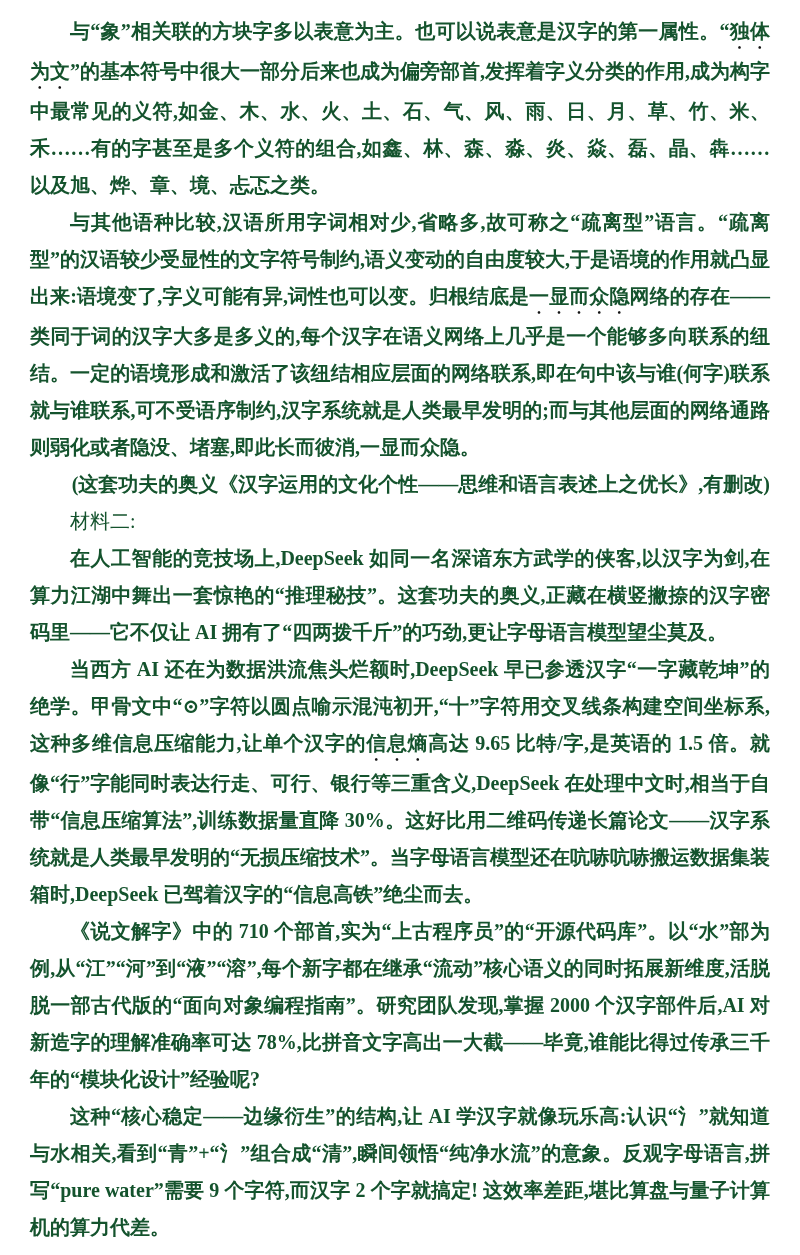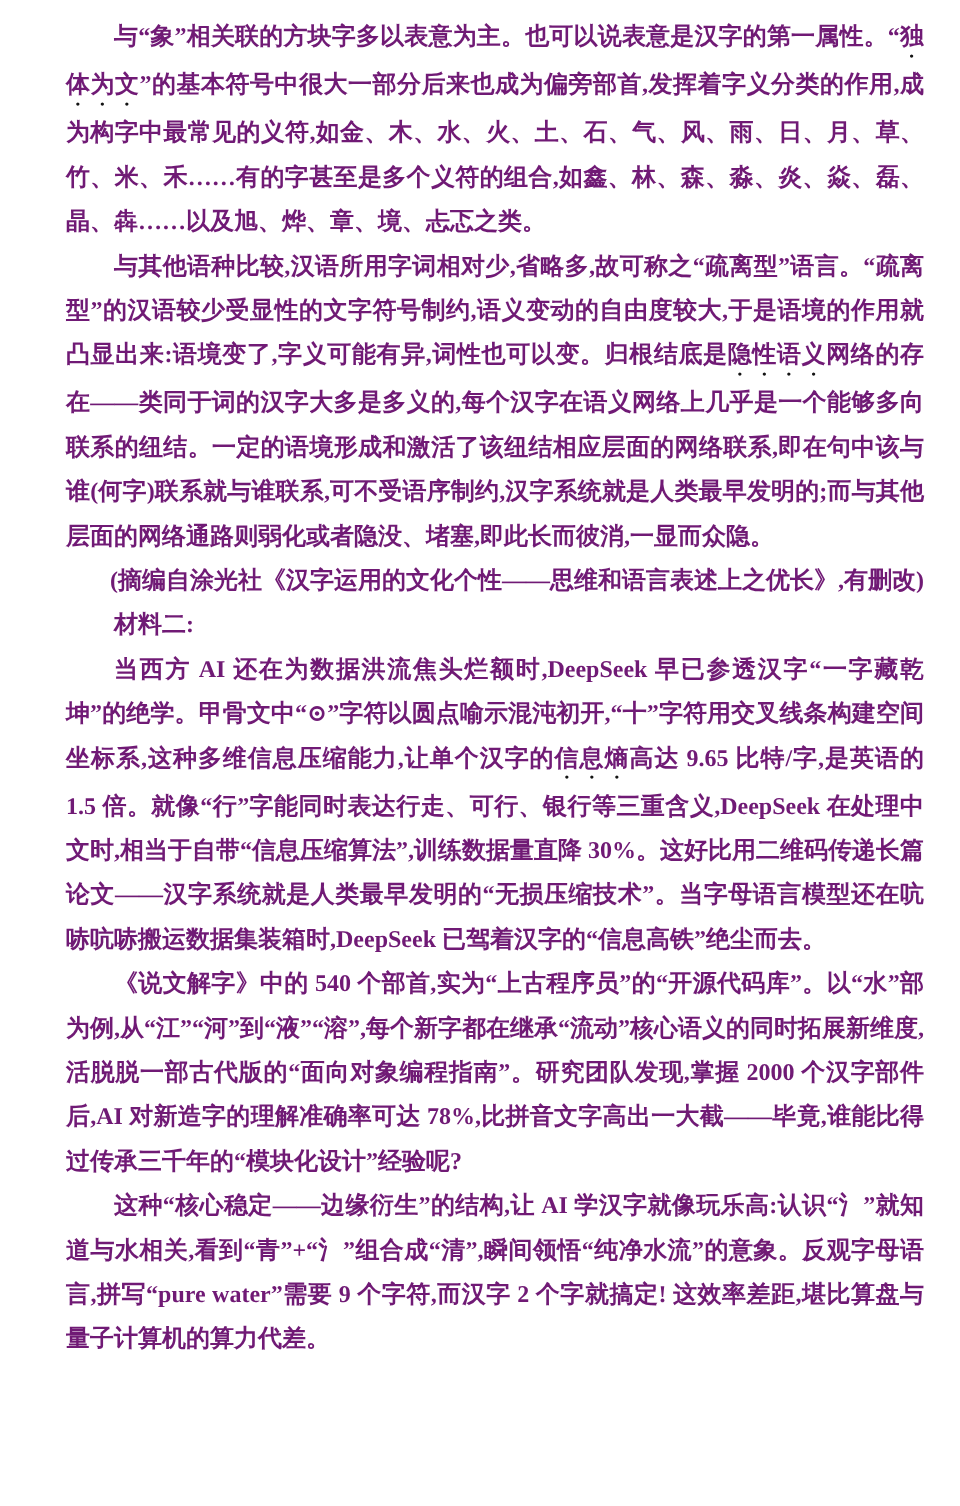--- a/index.html
+++ b/index.html
@@ -1,51 +1,51 @@
 <!DOCTYPE html>
 <html><head>
 <meta charset="utf-8">
 <style>
   html,body{margin:0;padding:0;background:#e8e8e8;}
   .page{
     position:relative;
     width:800px;height:1255px;
     margin:0 auto;
     background:#ffffff;
-    color:#701a75;
+    color:#14532d;
     font-family:"Liberation Serif","DejaVu Serif",serif;
     font-weight:bold;
     overflow:hidden;
     box-sizing:border-box;
-    padding-left:25px;
   }
   .text-block{
     padding:13px 30px 0 30px;
     font-size:20px;
     line-height:37px;
     text-align:justify;
   }
   .text-block p{margin:0;padding:0;}
   p.paragraph{text-indent:2em;}
-  p.heading{text-indent:2em;font-weight:bold;}
+  p.heading{text-indent:2em;font-weight:normal;}
   p.attribution{text-align:right;text-indent:0;}
   .emph{
     -webkit-text-emphasis:filled dot #141414;
     -webkit-text-emphasis-position:under right;
     text-emphasis:filled dot #141414;
     text-emphasis-position:under right;
   }
 </style>
 </head>
 <body>
 
 <div class="page">
   <main class="text-block" id="content">
       <p class="paragraph"><span>与“象”相关联的方块字多以表意为主。也可以说表意是汉字的第一属性。“</span><span class="emph">独体为文</span><span>”的基本符号中很大一部分后来也成为偏旁部首,发挥着字义分类的作用,成为构字中最常见的义符,如金、木、水、火、土、石、气、风、雨、日、月、草、竹、米、禾……有的字甚至是多个义符的组合,如鑫、林、森、淼、炎、焱、磊、晶、犇……以及旭、烨、章、境、忐忑之类。</span></p>
-      <p class="paragraph"><span>与其他语种比较,汉语所用字词相对少,省略多,故可称之“疏离型”语言。“疏离型”的汉语较少受显性的文字符号制约,语义变动的自由度较大,于是语境的作用就凸显出来:语境变了,字义可能有异,词性也可以变。归根结底是</span><span class="emph">隐性语义</span><span>网络的存在——类同于词的汉字大多是多义的,每个汉字在语义网络上几乎是一个能够多向联系的纽结。一定的语境形成和激活了该纽结相应层面的网络联系,即在句中该与谁(何字)联系就与谁联系,可不受语序制约,汉字系统就是人类最早发明的;而与其他层面的网络通路则弱化或者隐没、堵塞,即此长而彼消,一显而众隐。</span></p>
-      <p class="attribution"><span>(摘编自涂光社《汉字运用的文化个性——思维和语言表述上之优长》,有删改)</span></p>
+      <p class="paragraph"><span>与其他语种比较,汉语所用字词相对少,省略多,故可称之“疏离型”语言。“疏离型”的汉语较少受显性的文字符号制约,语义变动的自由度较大,于是语境的作用就凸显出来:语境变了,字义可能有异,词性也可以变。归根结底是</span><span class="emph">一显而众隐</span><span>网络的存在——类同于词的汉字大多是多义的,每个汉字在语义网络上几乎是一个能够多向联系的纽结。一定的语境形成和激活了该纽结相应层面的网络联系,即在句中该与谁(何字)联系就与谁联系,可不受语序制约,汉字系统就是人类最早发明的;而与其他层面的网络通路则弱化或者隐没、堵塞,即此长而彼消,一显而众隐。</span></p>
+      <p class="attribution"><span>(这套功夫的奥义《汉字运用的文化个性——思维和语言表述上之优长》,有删改)</span></p>
       <p class="heading"><span>材料二:</span></p>
+      <p class="paragraph"><span>在人工智能的竞技场上,DeepSeek 如同一名深谙东方武学的侠客,以汉字为剑,在算力江湖中舞出一套惊艳的“推理秘技”。这套功夫的奥义,正藏在横竖撇捺的汉字密码里——它不仅让 AI 拥有了“四两拨千斤”的巧劲,更让字母语言模型望尘莫及。</span></p>
       <p class="paragraph"><span>当西方 AI 还在为数据洪流焦头烂额时,DeepSeek 早已参透汉字“一字藏乾坤”的绝学。甲骨文中“⊙”字符以圆点喻示混沌初开,“十”字符用交叉线条构建空间坐标系,这种多维信息压缩能力,让单个汉字的</span><span class="emph">信息熵</span><span>高达 9.65 比特/字,是英语的 1.5 倍。就像“行”字能同时表达行走、可行、银行等三重含义,DeepSeek 在处理中文时,相当于自带“信息压缩算法”,训练数据量直降 30%。这好比用二维码传递长篇论文——汉字系统就是人类最早发明的“无损压缩技术”。当字母语言模型还在吭哧吭哧搬运数据集装箱时,DeepSeek 已驾着汉字的“信息高铁”绝尘而去。</span></p>
-      <p class="paragraph"><span>《说文解字》中的 540 个部首,实为“上古程序员”的“开源代码库”。以“水”部为例,从“江”“河”到“液”“溶”,每个新字都在继承“流动”核心语义的同时拓展新维度,活脱脱一部古代版的“面向对象编程指南”。研究团队发现,掌握 2000 个汉字部件后,AI 对新造字的理解准确率可达 78%,比拼音文字高出一大截——毕竟,谁能比得过传承三千年的“模块化设计”经验呢?</span></p>
+      <p class="paragraph"><span>《说文解字》中的 710 个部首,实为“上古程序员”的“开源代码库”。以“水”部为例,从“江”“河”到“液”“溶”,每个新字都在继承“流动”核心语义的同时拓展新维度,活脱脱一部古代版的“面向对象编程指南”。研究团队发现,掌握 2000 个汉字部件后,AI 对新造字的理解准确率可达 78%,比拼音文字高出一大截——毕竟,谁能比得过传承三千年的“模块化设计”经验呢?</span></p>
       <p class="paragraph"><span>这种“核心稳定——边缘衍生”的结构,让 AI 学汉字就像玩乐高:认识“氵”就知道与水相关,看到“青”+“氵”组合成“清”,瞬间领悟“纯净水流”的意象。反观字母语言,拼写“pure water”需要 9 个字符,而汉字 2 个字就搞定! 这效率差距,堪比算盘与量子计算机的算力代差。</span></p>
     </main>
 
 </div>
 
 </body></html>

